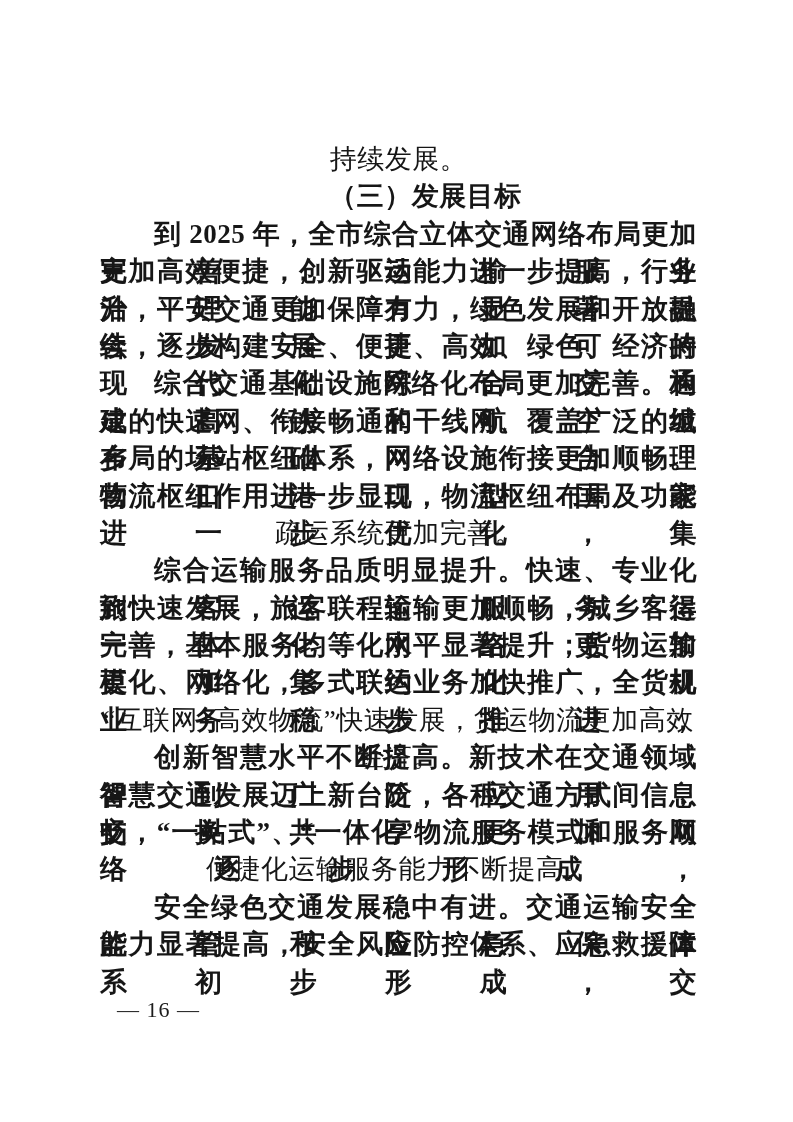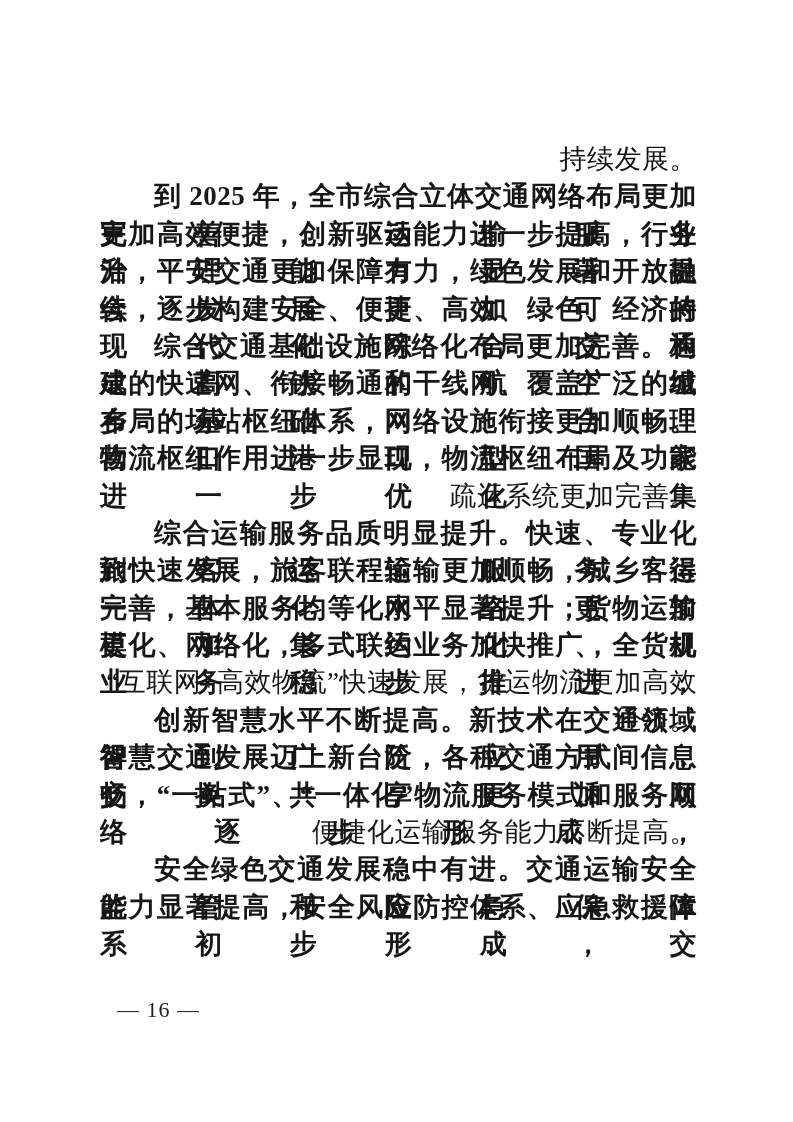--- a/index.html
+++ b/index.html
@@ -19,21 +19,21 @@
   .content {
     position: absolute;
     left: 100px;
     top: 141px;
     width: 597px;
   }
   .line {
     font-size: 27px;
     line-height: 37.4px;
     height: 37.4px;
-    text-align: right;
+    text-align: center;
     letter-spacing: 0.5px;
     white-space: normal;
   }
   .line.fill {
     text-align: justify;
     text-align-last: justify;
     font-weight: bold;
   }
   .line.indent {
     text-indent: 2em;
@@ -50,20 +50,21 @@
     color: #1c1c1c;
     letter-spacing: 1px;
   }
 </style>
 </head>
 <body>
 
 <div class="page">
   <div class="content" id="doc-lines">
       <div class="line">持续发展。</div>
+      <div class="line heading indent">（三）发展目标</div>
       <div class="line indent fill">到 2025 年，全市综合立体交通网络布局更加完善，运输服务</div>
       <div class="line fill">更加高效便捷，创新驱动能力进一步提高，行业治理能力显著提</div>
       <div class="line fill">升，平安交通更加保障有力，绿色发展和开放融合发展更加可持</div>
       <div class="line fill">续，逐步构建安全、便捷、高效、绿色、经济的现代化综合交通</div>
       <div class="line indent fill">综合交通基础设施网络化布局更加完善。构建高铁和航空组</div>
       <div class="line fill">成的快速网、衔接畅通的干线网、覆盖广泛的城乡基础网、合理</div>
       <div class="line fill">布局的场站枢纽体系，网络设施衔接更加顺畅。营口港口型国家</div>
       <div class="line fill">物流枢纽作用进一步显现，物流枢纽布局及功能进一步优化，集</div>
       <div class="line">疏运系统更加完善。</div>
       <div class="line indent fill">综合运输服务品质明显提升。快速、专业化旅客运输服务得</div>

